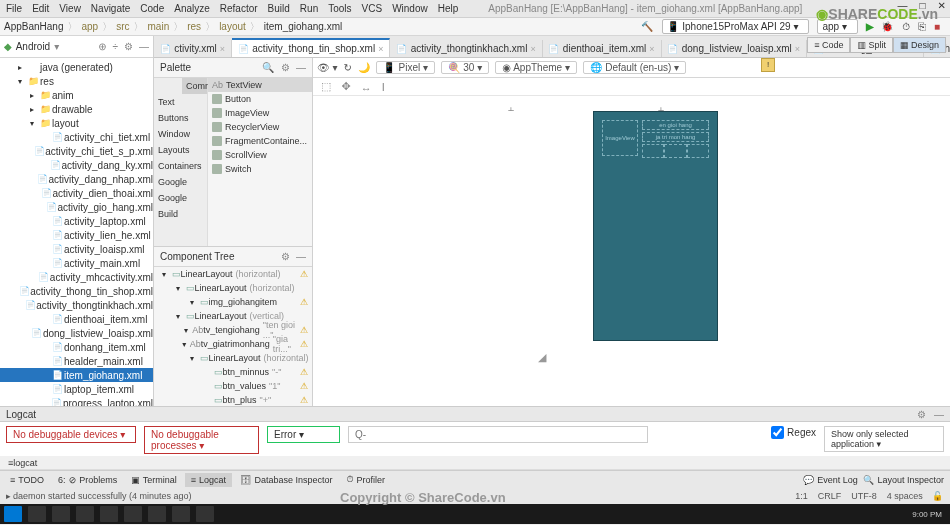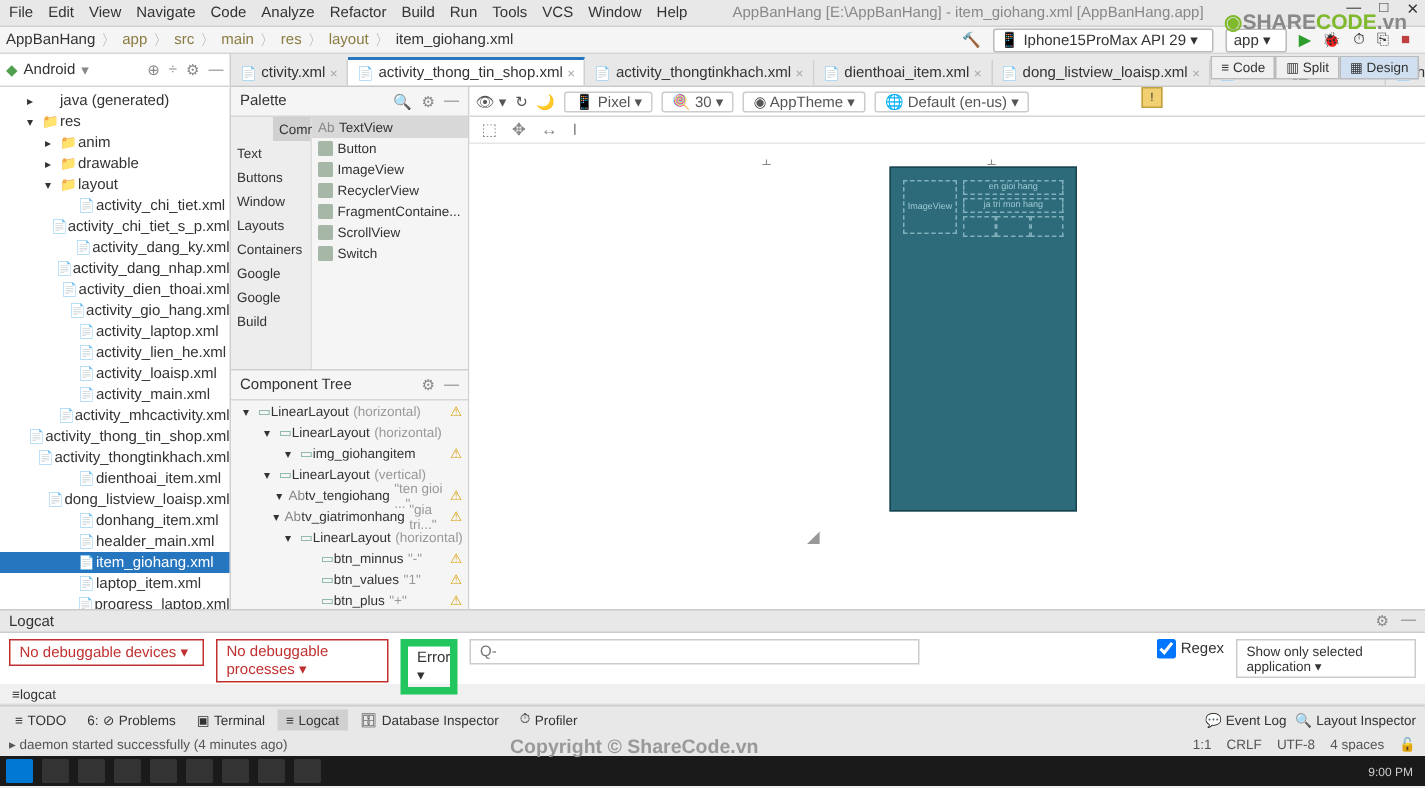--- a/index.html
+++ b/index.html
@@ -99,21 +99,21 @@
 .view-switch { position: absolute; right: 4px; top: 37px; display: flex; gap: 0; }
 .view-switch div { border: 1px solid #bbb; padding: 2px 6px; font-size: 9px; background: #f0f0f0; cursor: pointer; }
 .view-switch div.active { background: #d0e0f0; }
 
 
 .logcat-header { height: 16px; background: #e8e8e8; border-top: 1px solid #ccc; border-bottom: 1px solid #ccc; display: flex; align-items: center; padding: 0 6px; font-size: 10px; }
 .logcat-header .toolbar-icons { margin-left: auto; display: flex; gap: 8px; color: #888; }
 .logcat-body { height: 34px; background: #fff; display: flex; align-items: flex-start; padding: 4px 6px; gap: 8px; }
 .logcat-body .dd { border: 1px solid #c03030; padding: 2px 6px; font-size: 10px; color: #c03030; width: 130px; }
 .logcat-body .dd2 { border: 1px solid #c03030; padding: 2px 6px; font-size: 10px; color: #c03030; width: 115px; }
-.logcat-body .dd3 { border: 5px solid #22c55e; padding: 2px 6px; font-size: 10px; width: 38px; }
+.logcat-body .dd3 { border: 1px solid #22c55e; padding: 2px 6px; font-size: 10px; width: 73px; }
 .logcat-body .search { border: 1px solid #ccc; padding: 2px 6px; font-size: 10px; flex: 0 0 300px; }
 .logcat-body .regex { margin-left: auto; font-size: 10px; display: flex; align-items: center; gap: 3px; }
 .logcat-body .dd4 { border: 1px solid #ccc; padding: 2px 6px; font-size: 9px; width: 120px; }
 .logcat-sub { height: 14px; padding: 0 8px; font-size: 9px; border-bottom: 1px solid #ddd; display:flex; align-items:center; }
 
 
 .bottom-tabs { height: 18px; background: #e8e8e8; border-top: 1px solid #ccc; display: flex; align-items: center; font-size: 9px; padding-left: 4px; gap: 2px; }
 .bottom-tabs .btab { padding: 2px 6px; cursor: pointer; display: flex; align-items: center; gap: 3px; }
 .bottom-tabs .btab.active { background: #d0d0d0; }
 .bottom-tabs .right { margin-left: auto; display: flex; gap: 6px; padding-right: 6px; }

